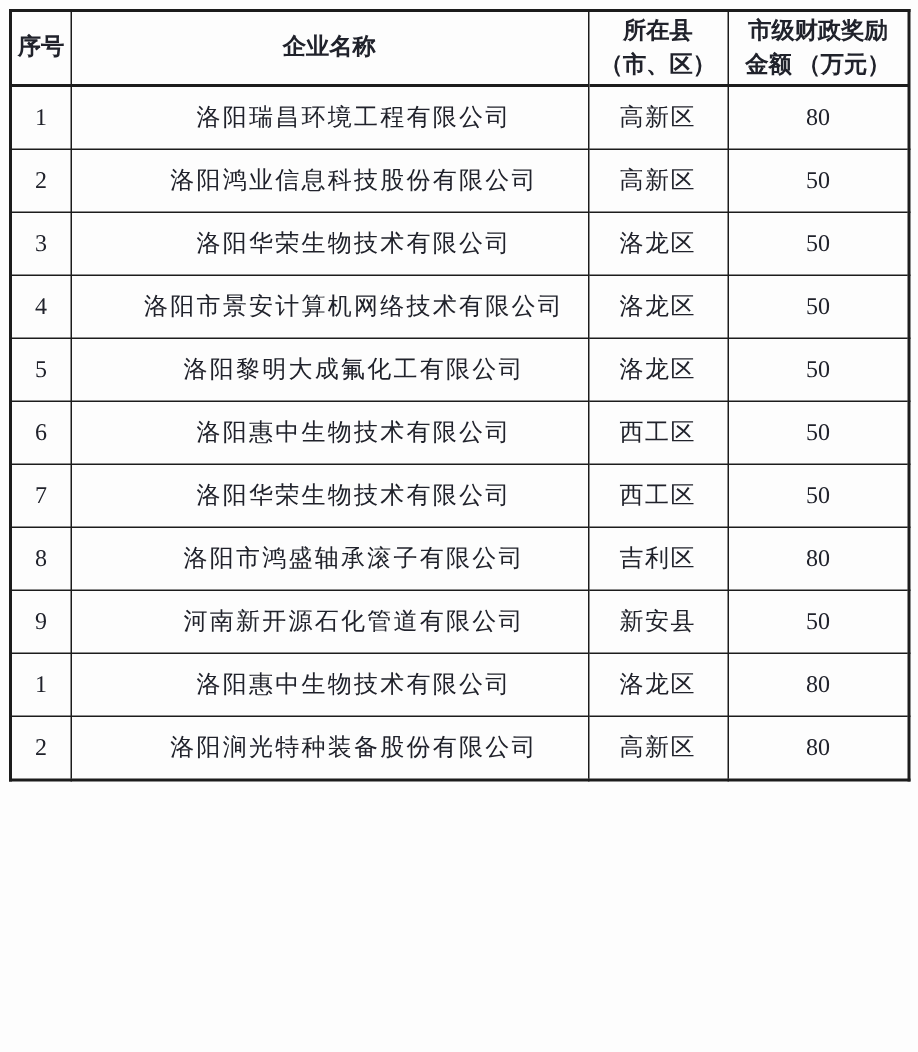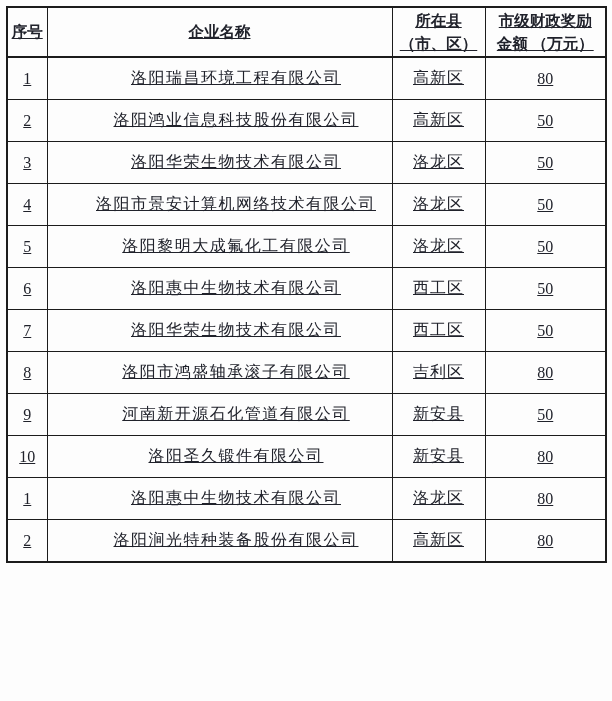--- a/index.html
+++ b/index.html
@@ -12,21 +12,20 @@
     height: 701px;
     overflow: hidden;
     font-family: "Liberation Serif", "DejaVu Serif", serif;
     color: #20222b;
   }
   .page {
     box-sizing: border-box;
     width: 612px;
     height: 701px;
     padding: 6px 6px;
-    text-decoration: underline;
   }
   table.reward-table {
     border-collapse: collapse;
     table-layout: fixed;
     width: 599px;
     border: 2px solid #1c1c1c;
   }
   .col-no    { width: 40px;  }
   .col-name  { width: 345px; }
   .col-dist  { width: 93px;  }
@@ -138,26 +137,20 @@
           <td class="cell-district">吉利区</td>
           <td class="cell-amount">80</td>
         </tr>
         <tr class="data-row">
           <td class="cell-no">9</td>
           <td class="cell-name">河南新开源石化管道有限公司</td>
           <td class="cell-district">新安县</td>
           <td class="cell-amount">50</td>
         </tr>
         <tr class="data-row">
-          <td class="cell-no">10</td>
-          <td class="cell-name">洛阳圣久锻件有限公司</td>
-          <td class="cell-district">新安县</td>
-          <td class="cell-amount">80</td>
-        </tr>
-        <tr class="data-row">
           <td class="cell-no">1</td>
           <td class="cell-name">洛阳惠中生物技术有限公司</td>
           <td class="cell-district">洛龙区</td>
           <td class="cell-amount">80</td>
         </tr>
         <tr class="data-row">
           <td class="cell-no">2</td>
           <td class="cell-name">洛阳涧光特种装备股份有限公司</td>
           <td class="cell-district">高新区</td>
           <td class="cell-amount">80</td>

